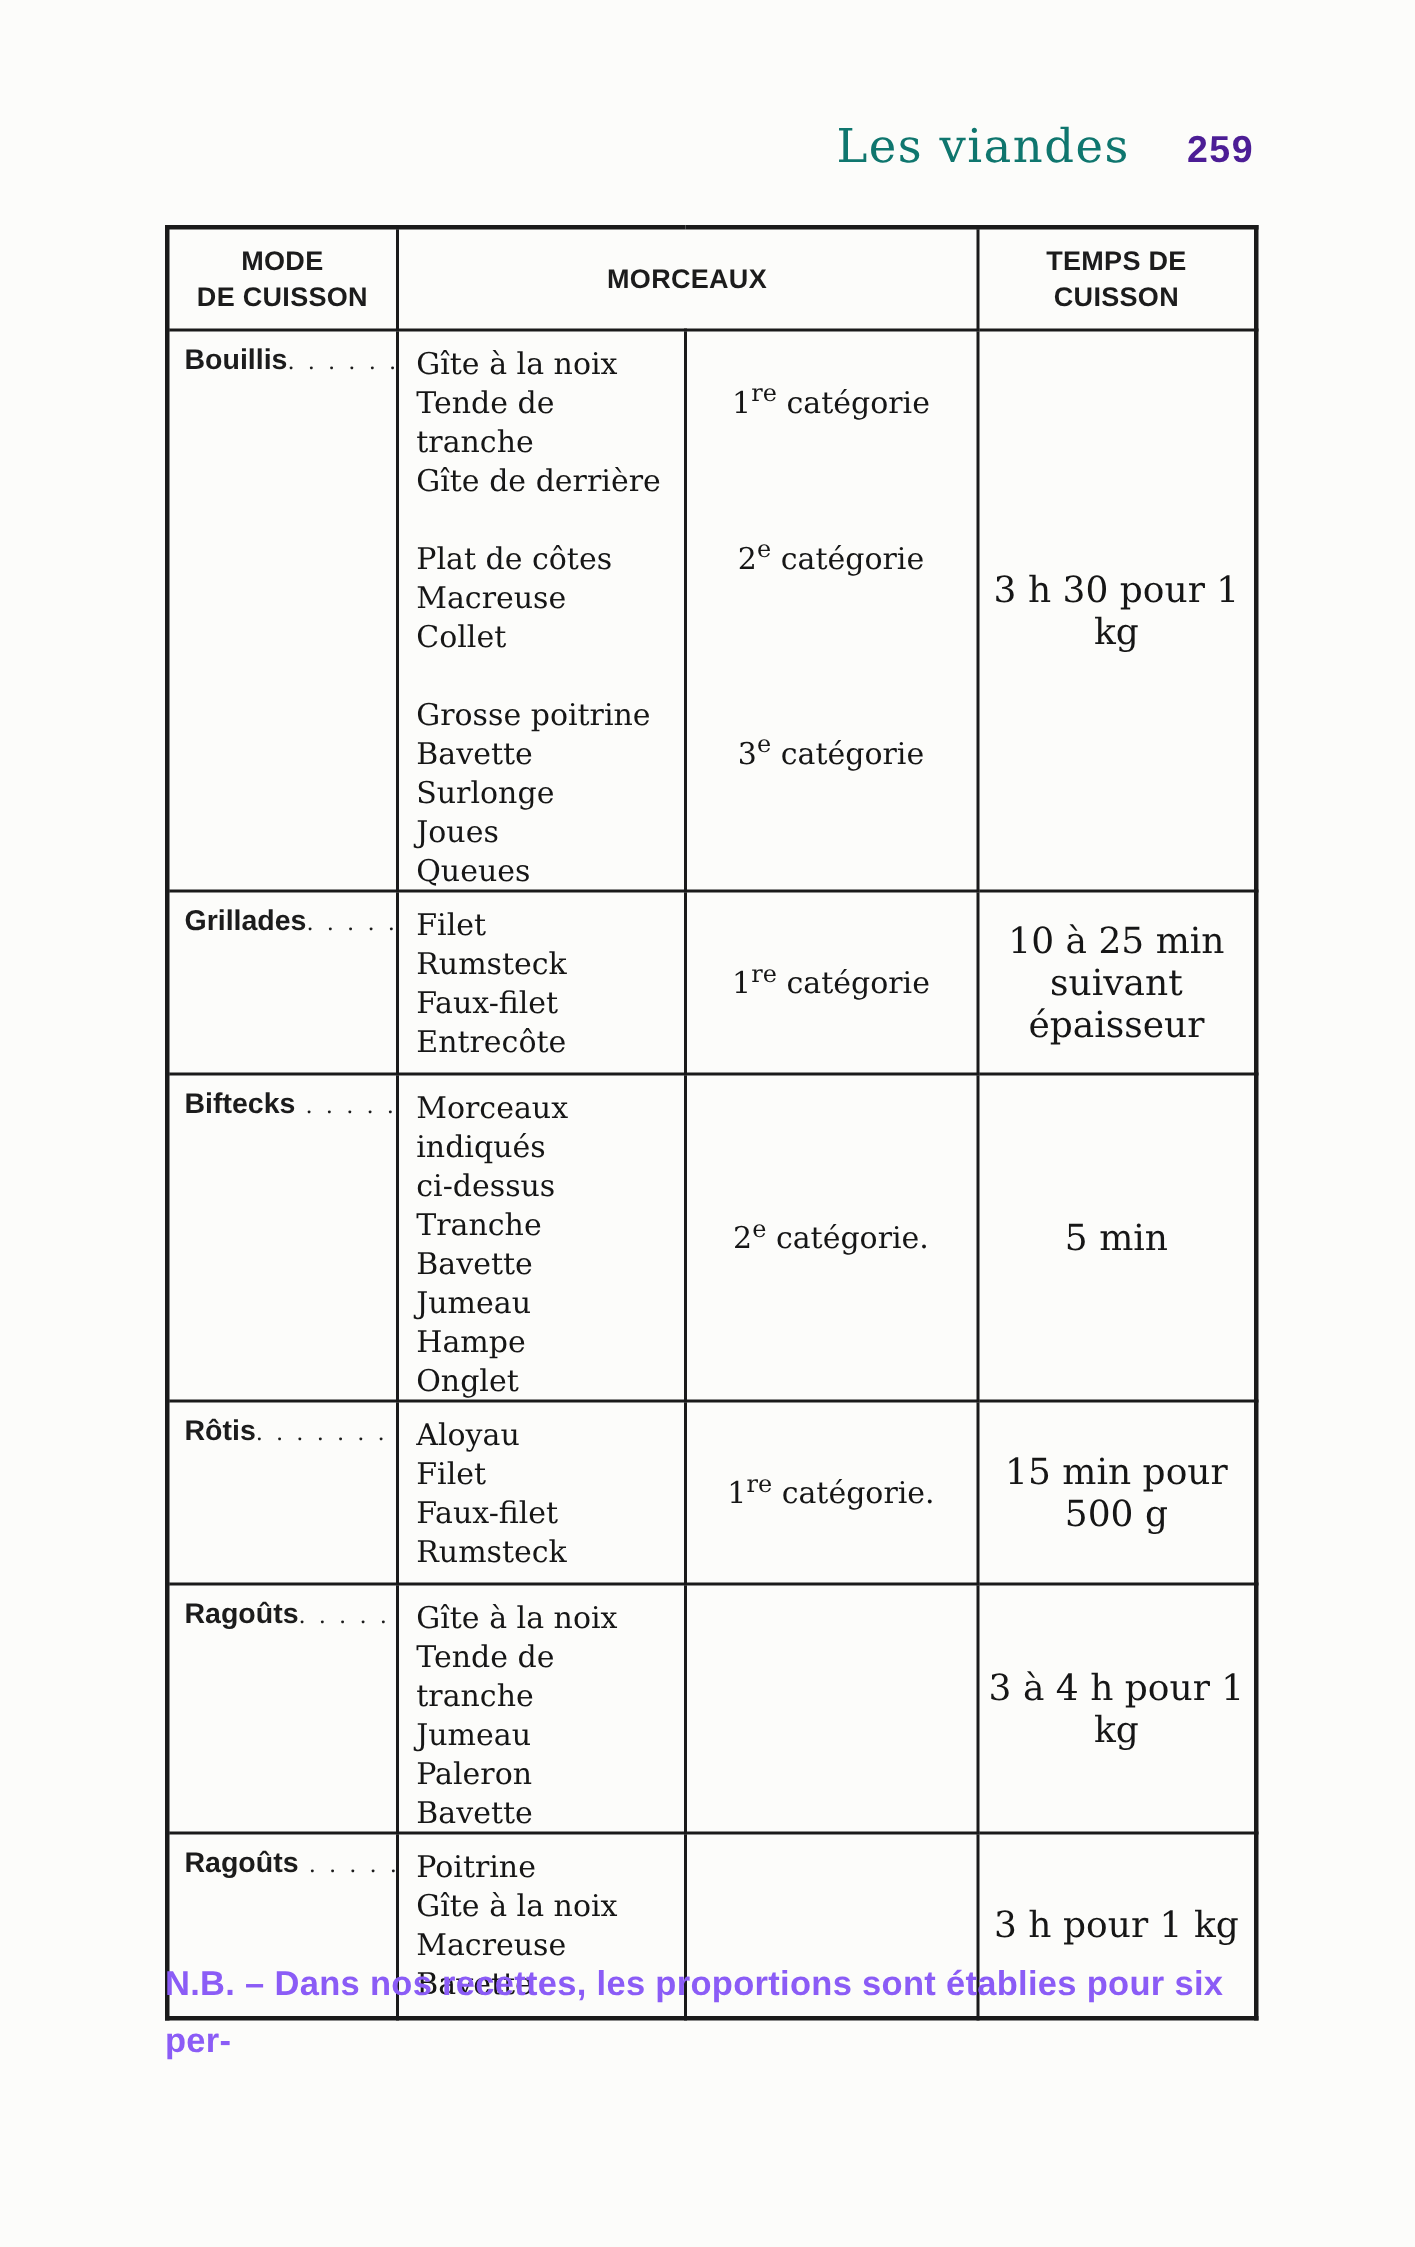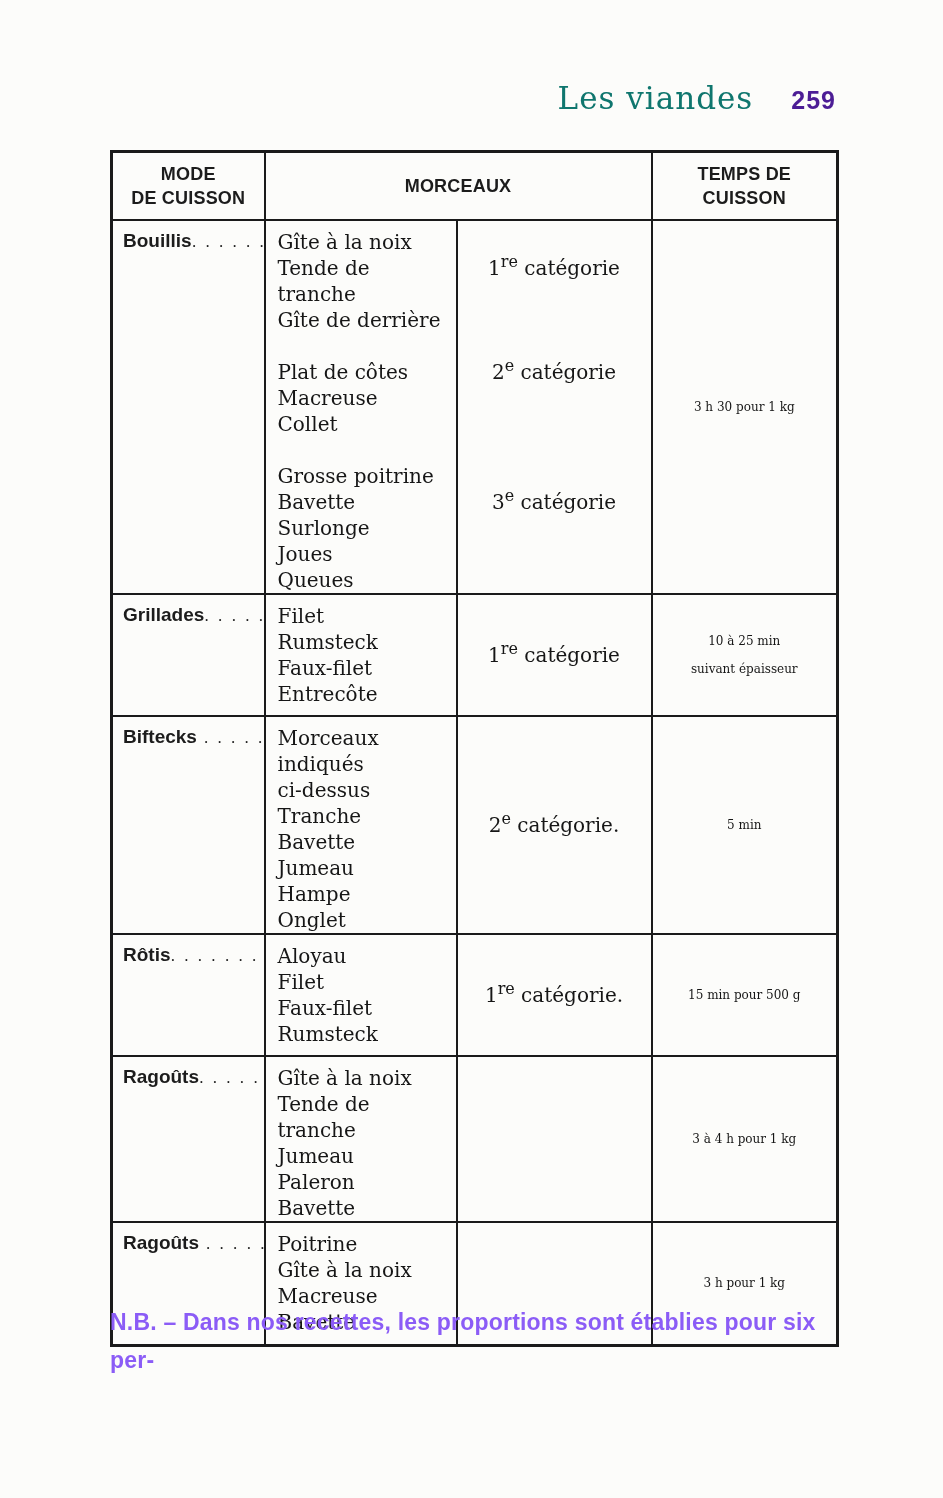--- a/index.html
+++ b/index.html
@@ -50,21 +50,21 @@
   .group:last-child{margin-bottom:0;}
 
   .cat-cell{vertical-align:middle;text-align:center;font-size:20px;}
   .cat-cell-stacked{vertical-align:top;padding-top:8px;}
   .cat-box{display:flex;align-items:center;justify-content:center;font-size:20px;}
   .cat-box.h3{height:78px;}
   .cat-box.h5{height:130px;}
   .cat-box + .cat-box{margin-top:26px;}
   sup{font-size:16px;line-height:0;}
 
-  .temps-cell{vertical-align:middle;text-align:center;font-size:12px;line-height:28px;}
+  .temps-cell{vertical-align:middle;text-align:center;font-size:24px;line-height:28px;}
 
   
   .note{
     position:absolute;left:110px;top:1303px;width:745px;
     font-family:"Liberation Sans",sans-serif;font-weight:bold;
     font-size:23px;line-height:38px;color:#8b5cf6;letter-spacing:.2px;
   }
 </style>
 </head>
 <body>

